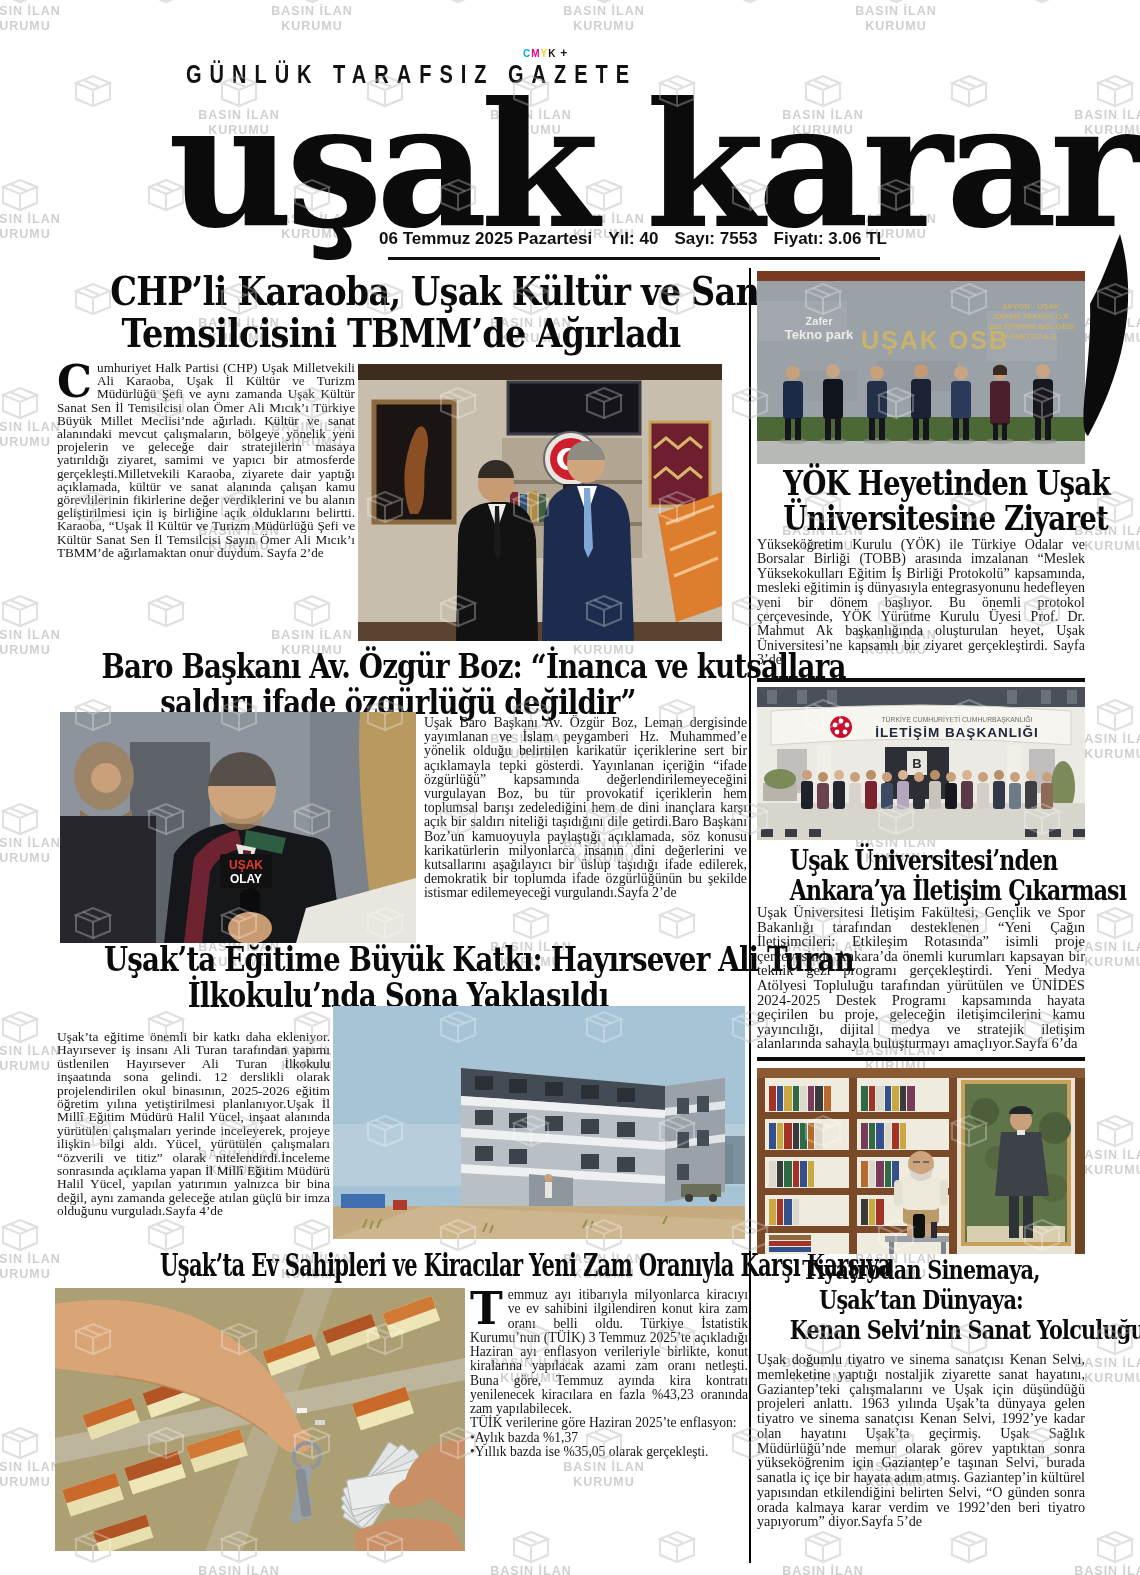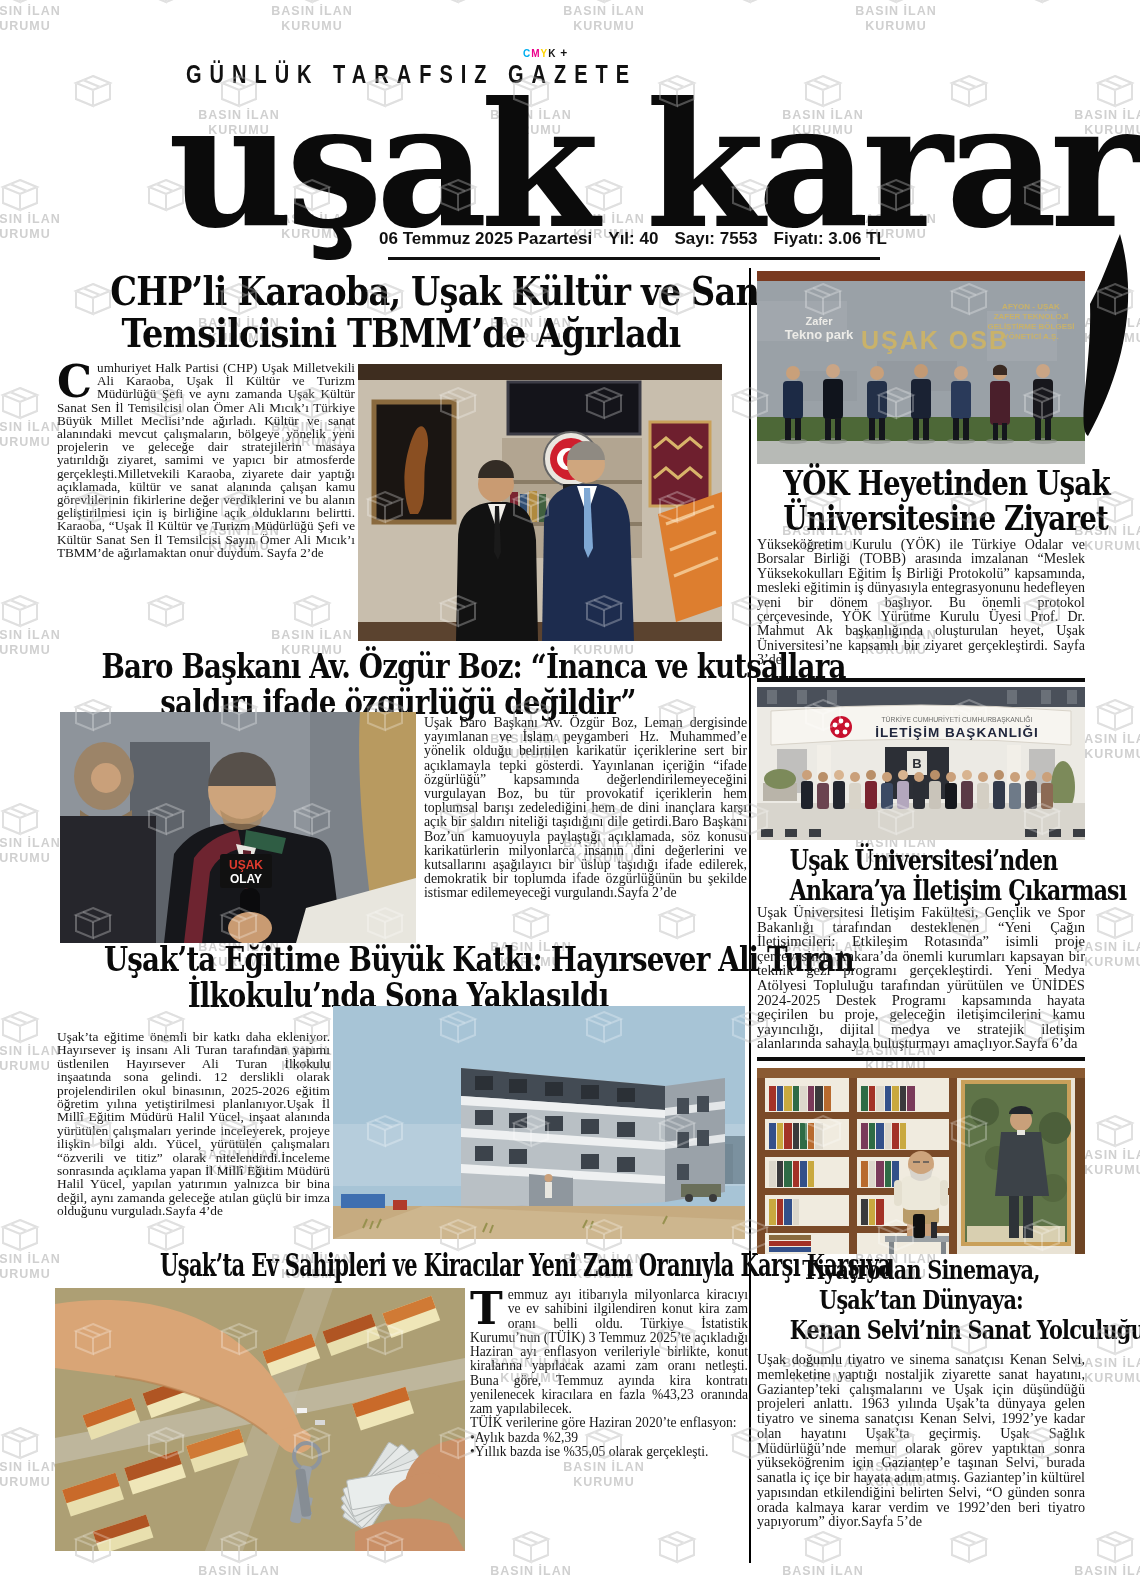--- a/index.html
+++ b/index.html
@@ -1750,22 +1750,22 @@
             <text x="352" y="207" font-family="Liberation Sans, sans-serif" font-size="14" font-weight="bold" fill="#3f5d8c">100</text>
           </g>
           <path d="M410 150 C378 152 354 170 350 194 L410 232 Z" fill="#c98f66"></path>
           <ellipse cx="360" cy="202" rx="28" ry="14" fill="#c98f66" transform="rotate(-24 360 202)"></ellipse>
           <path d="M300 244 q44 -22 94 -8 l16 27 L300 263 Z" fill="#c98f66"></path>
         </g>
       </svg>
     </figure>
     <div class="body kira-body">
       <span class="dropcap">T</span><span>emmuz ayı itibarıyla milyonlarca kiracıyı ve ev sahibini ilgilendiren konut kira zam oranı belli oldu. Türkiye İstatistik Kurumu’nun (TÜİK) 3 Temmuz 2025’te açıkladığı Haziran ayı enflasyon verileriyle birlikte, konut kiralarına yapılacak azami zam oranı netleşti. Buna göre, Temmuz ayında kira kontratı yenilenecek kiracılara en fazla %43,23 oranında zam yapılabilecek.</span>
-      <div>TÜİK verilerine göre Haziran 2020’te enflasyon:</div>
-      <div>•Aylık bazda %2,39</div>
+      <div>TÜİK verilerine göre Haziran 2025’te enflasyon:</div>
+      <div>•Aylık bazda %1,37</div>
       <div>•Yıllık bazda ise %35,05 olarak gerçekleşti.</div>
     </div>
 
     <figure class="photo photo-teknopark">
       <svg viewBox="0 0 328 193" preserveAspectRatio="none">
         <rect width="328" height="193" fill="#9aa1a7"></rect>
         <rect width="328" height="10" fill="#7a3a20"></rect>
         <rect x="0" y="30" width="90" height="40" fill="#a7aeb3" opacity=".5"></rect>
         <rect x="120" y="90" width="80" height="30" fill="#8d949a" opacity=".5"></rect>
         <rect x="230" y="40" width="70" height="50" fill="#a7aeb3" opacity=".5"></rect>

